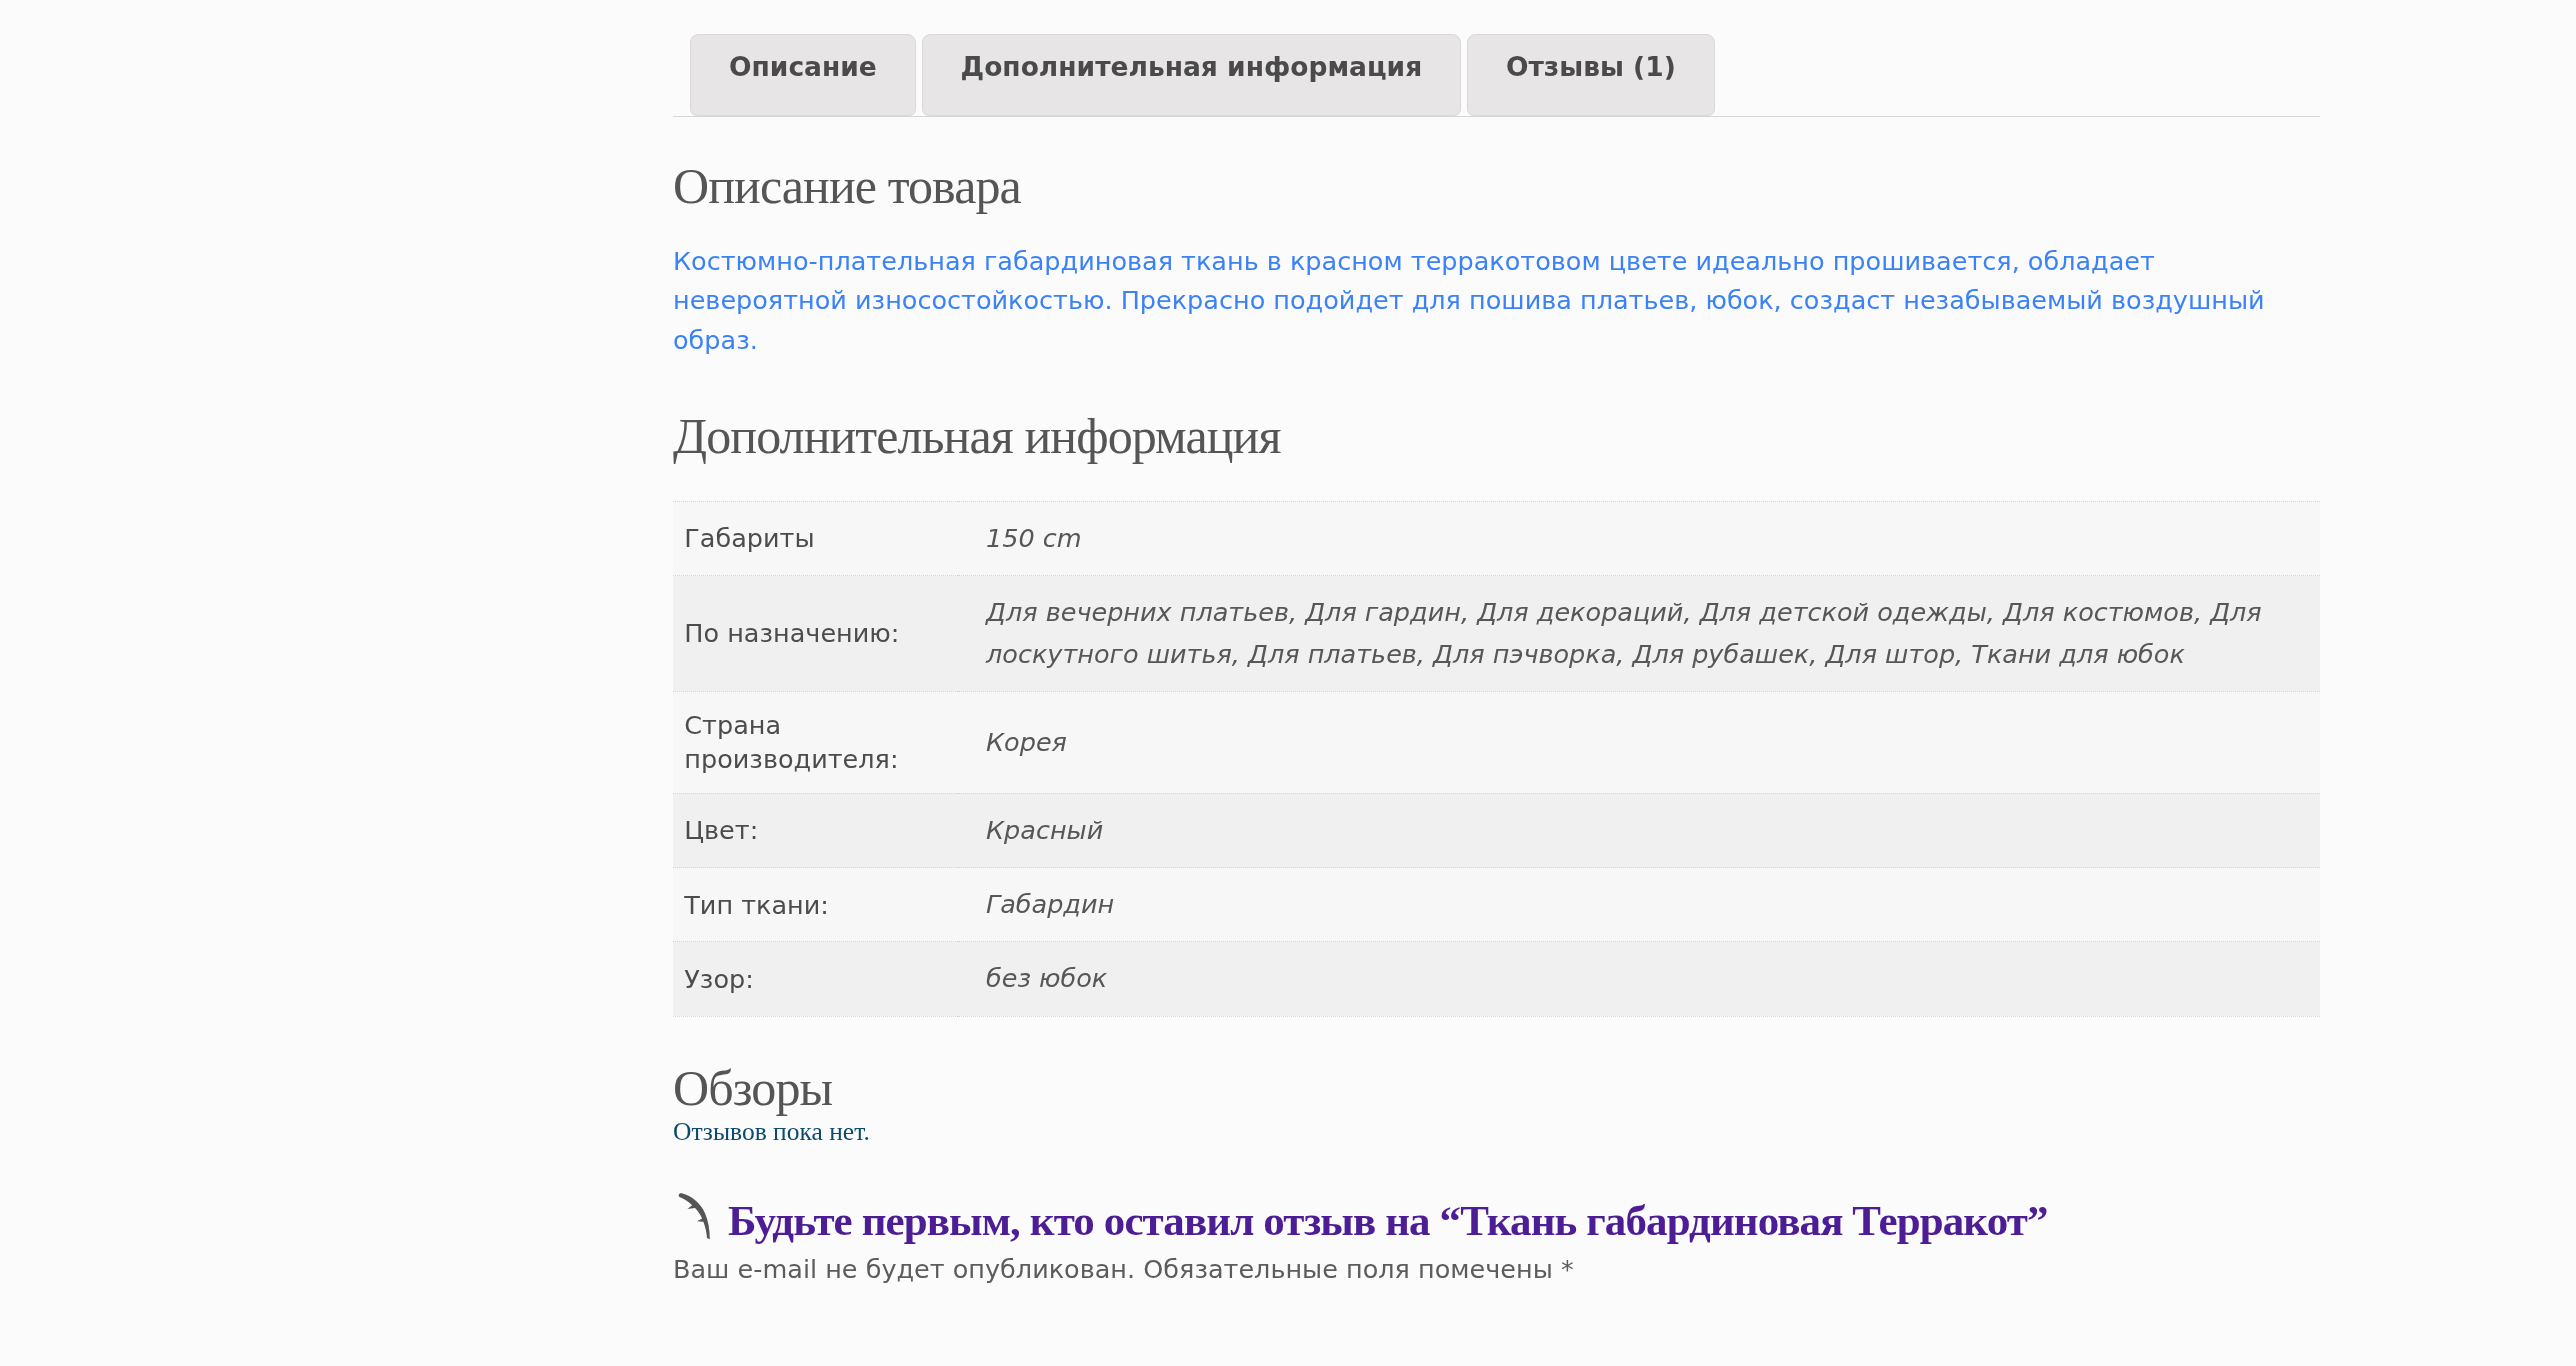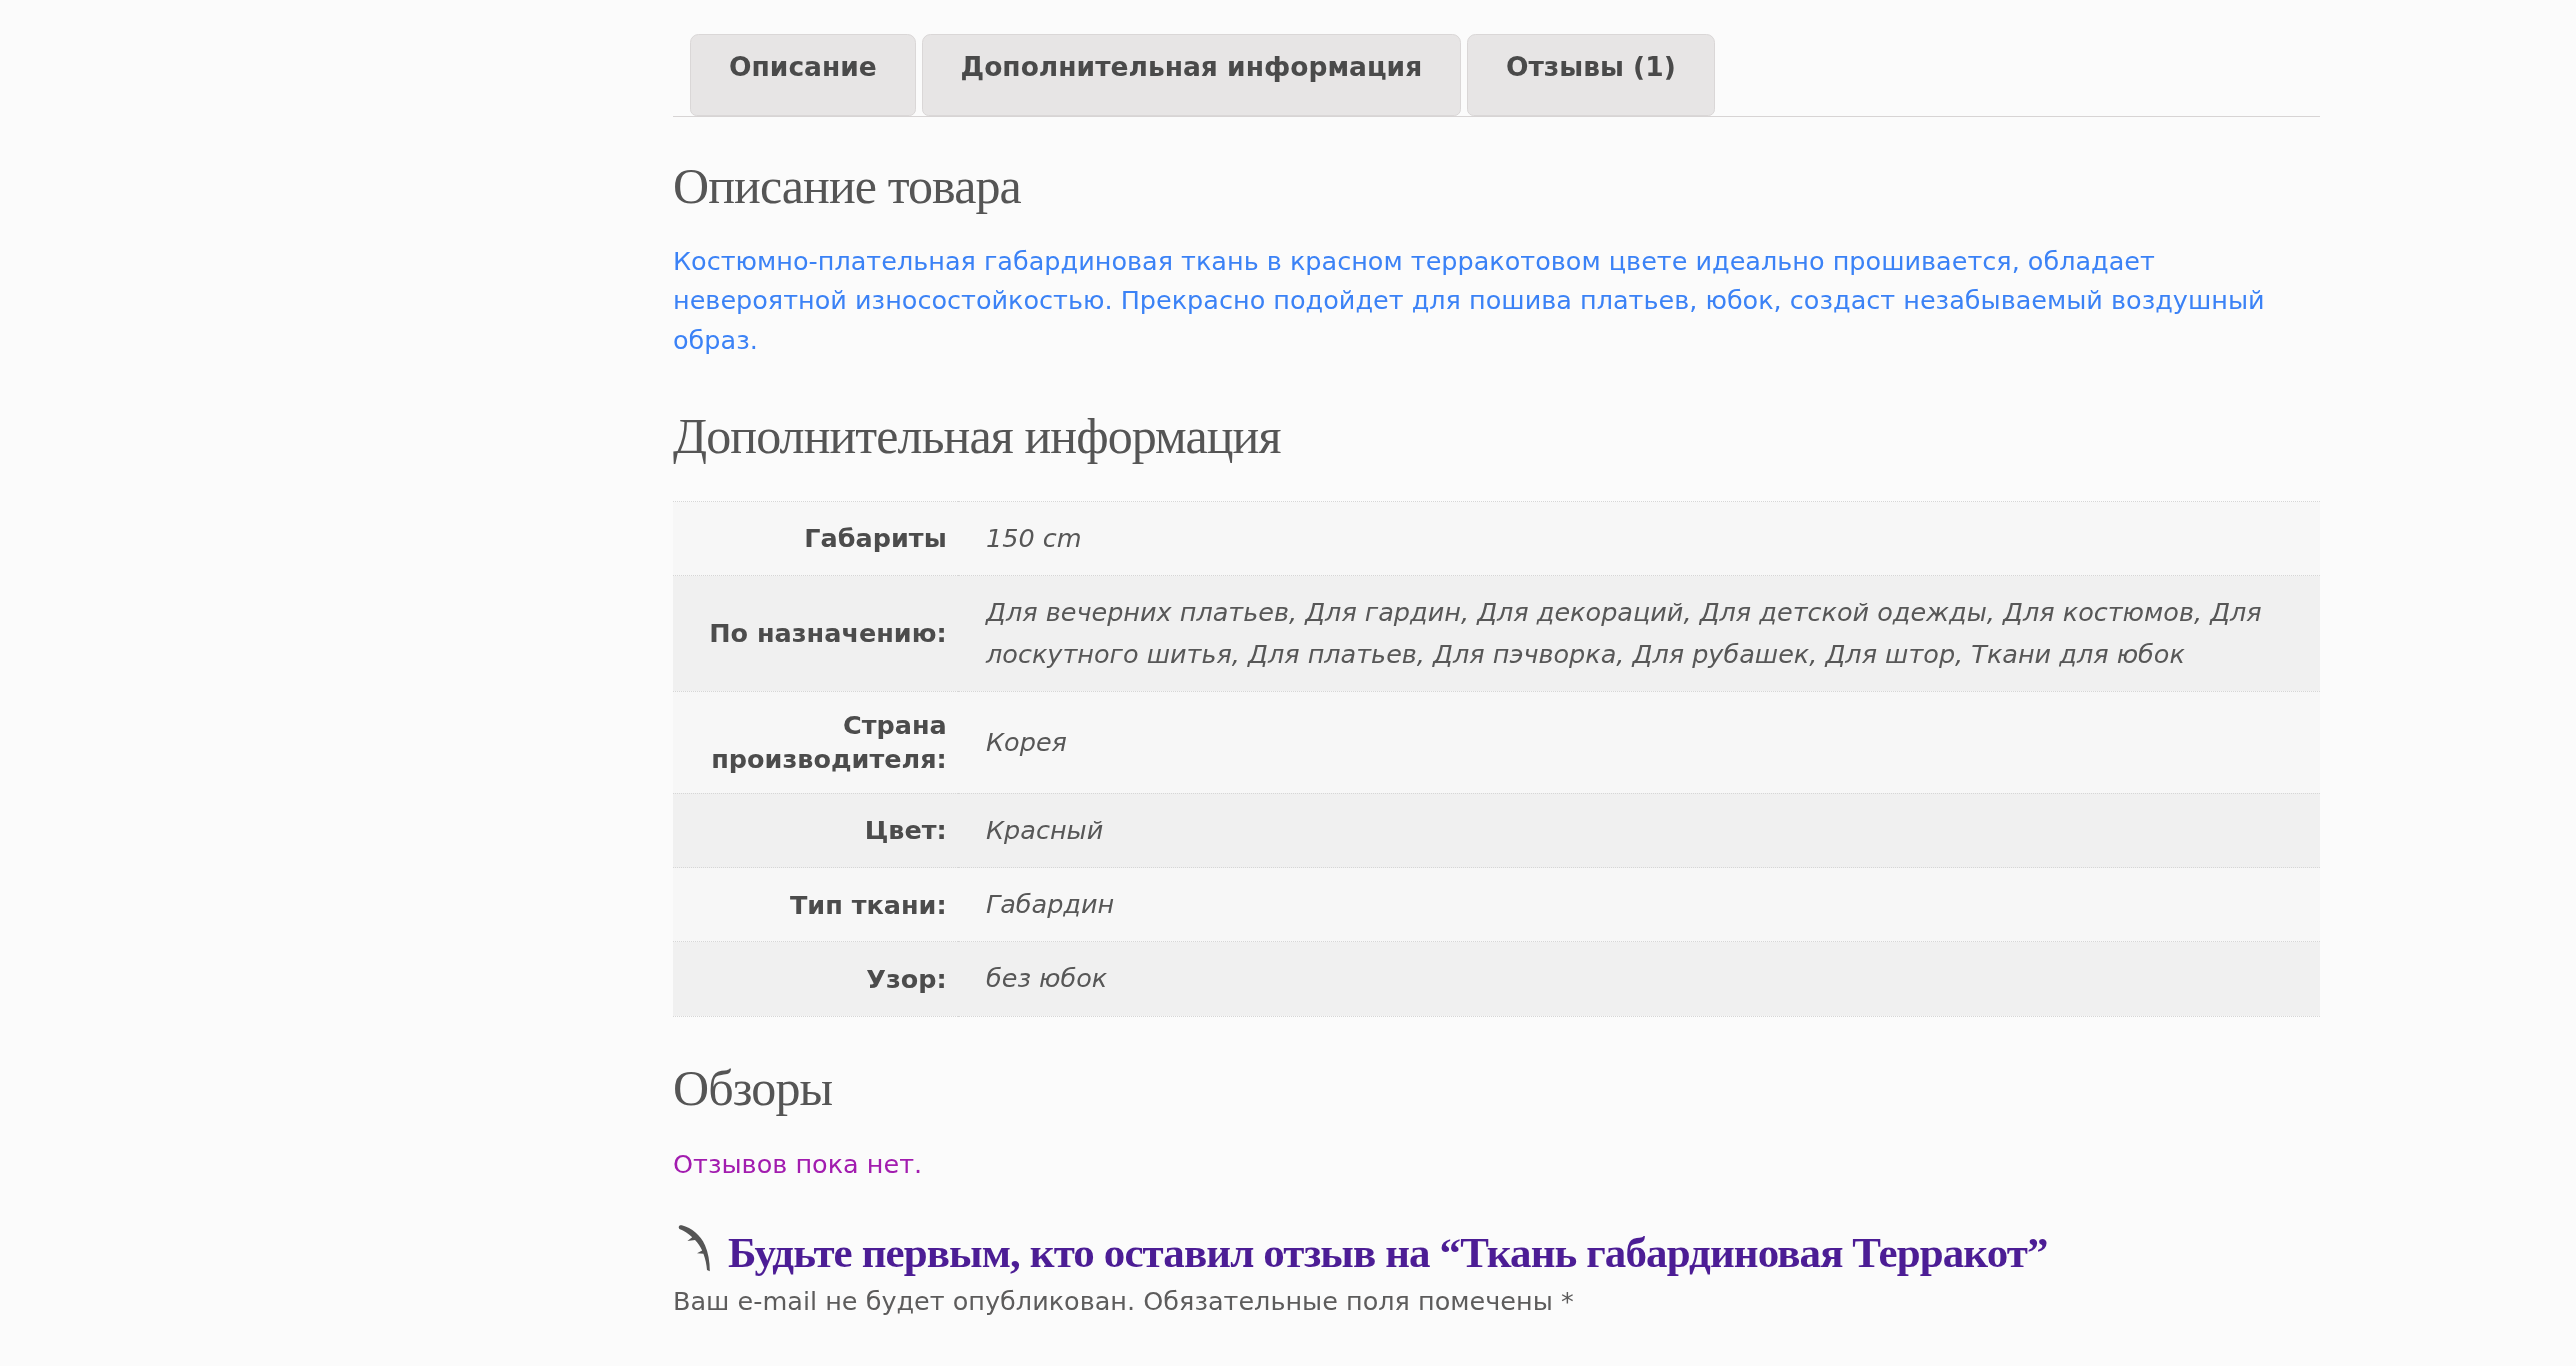--- a/index.html
+++ b/index.html
@@ -68,42 +68,42 @@
     margin-top:36px;
     font-size:25.5px;
     border-top:0.9px dotted #d6d6d6;
     border-bottom:0.9px dotted #d6d6d6;
   }
   table.attributes tr + tr { border-top:0.9px dotted #d6d6d6; }
   table.attributes tr:nth-child(odd)  { background:#f7f7f7; }
   table.attributes tr:nth-child(even) { background:#f0f0f0; }
   table.attributes th {
     width:285px;
-    text-align:right;
+    text-align:left;
     vertical-align:middle;
-    font-weight:bold;
+    font-weight:normal;
     color:#4c4c4c;
     padding:16px 11.3px;
     line-height:1.35;
   }
   table.attributes td {
     vertical-align:middle;
     padding:16px 38px 16px 28px;
   }
   table.attributes td p {
     font-style:italic;
     color:#575757;
     line-height:1.62;
   }
 
   
   .no-reviews {
-    margin-top:32px;
-    font-size:25.5px;
-    color:#a21caf;
+    font-size:25.5px;
+    color:#0c4a6e;
+    font-family:Liberation Serif, serif;
   }
   h3.review-form-heading {
     font-family:"Liberation Serif","DejaVu Serif",serif;
     font-weight:700;
     font-size:43px;
     letter-spacing:-0.9px;
     color:#4c1d95;
     margin-top:49px;
     display:flex;
     align-items:center;

